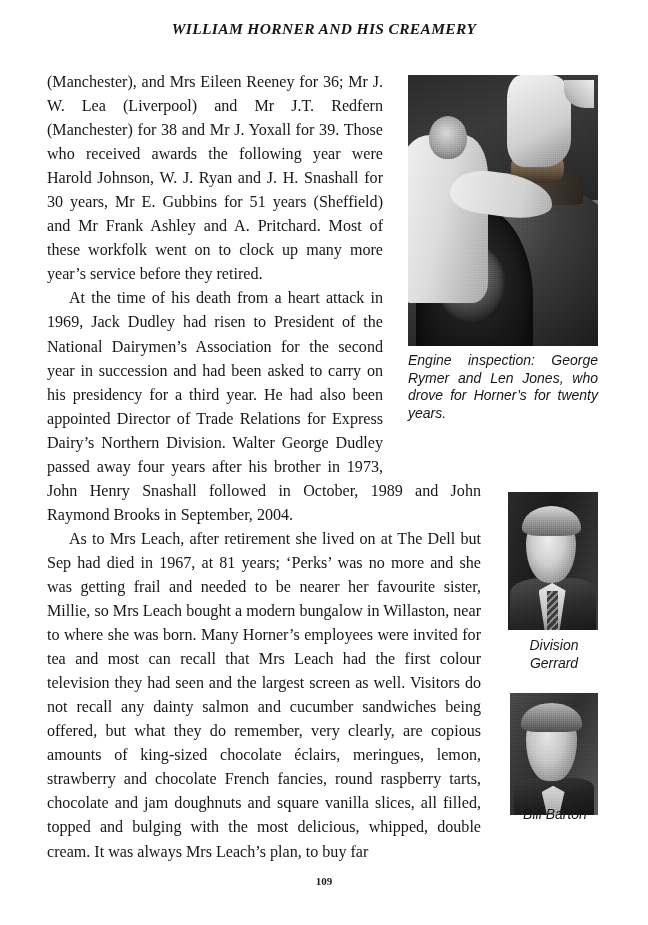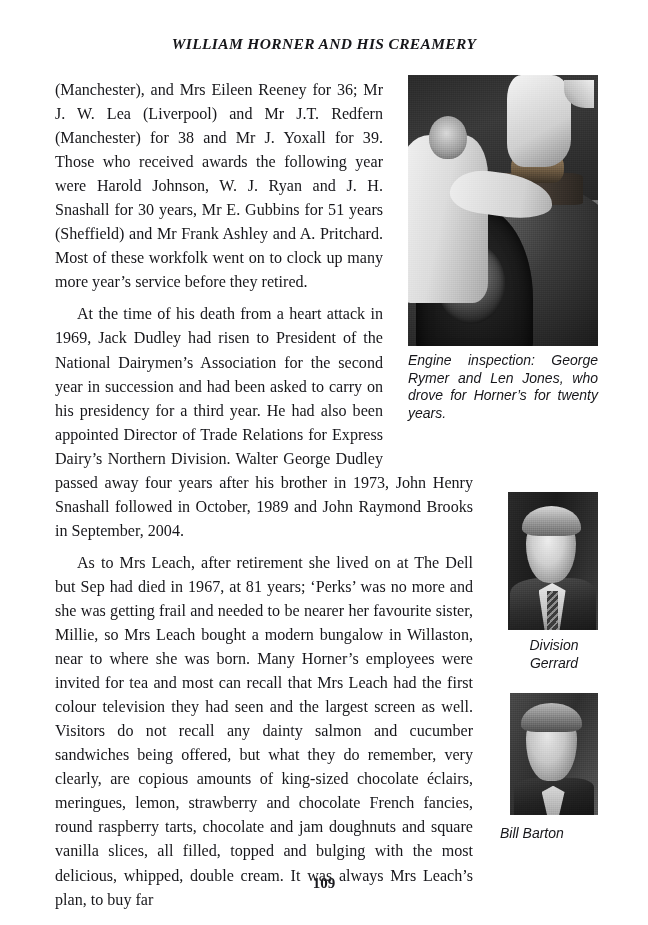--- a/index.html
+++ b/index.html
@@ -13,58 +13,58 @@
     position: relative;
     overflow: hidden;
     font-family: "Liberation Serif", serif;
     color: #16161a;
   }
 
   
   .running-head {
     position: absolute;
     left: 0;
-    top: 35px;
+    top: 20px;
     width: 648px;
     text-align: center;
     font-family: "Liberation Serif", serif;
     font-style: italic;
     font-weight: 700;
     font-size: 15.5px;
     letter-spacing: 0.35px;
     color: #17171b;
   }
 
   
   .folio {
     position: absolute;
     left: 0;
     top: 875px;
     width: 648px;
     text-align: center;
     font-family: "Liberation Serif", serif;
     font-weight: 700;
-    font-size: 15px;
+    font-size: 11px;
     color: #1a1a1e;
   }
 
   
   .textblock {
     position: absolute;
     left: 47px;
     top: 70px;
     width: 434px;
     font-size: 16.1px;
     line-height: 24.05px;
     text-align: justify;
     text-justify: inter-word;
     color: #17171b;
   }
   .textblock p {
-    margin: 8px;
+    margin: 0;
   }
   .textblock p.indent {
     text-indent: 22px;
   }
   
   .float-photo-spacer {
     float: right;
     width: 98px;
     height: 388px;
     shape-outside: content-box;
@@ -264,22 +264,23 @@
     text-justify: inter-word;
   }
   #caption-merrick {
     left: 508px;
     top: 637px;
     width: 92px;
     text-align: center;
   }
   #caption-bill {
     left: 500px;
-    top: 825px;
+    top: 806px;
     width: 110px;
+    text-align: center;
   }
 </style>
 </head>
 <body>
 
 <div class="running-head">WILLIAM HORNER AND HIS CREAMERY</div>
 
 <div class="photo" id="photo-engine">
   <div class="sky"></div>
   <div class="bonnet"></div>

